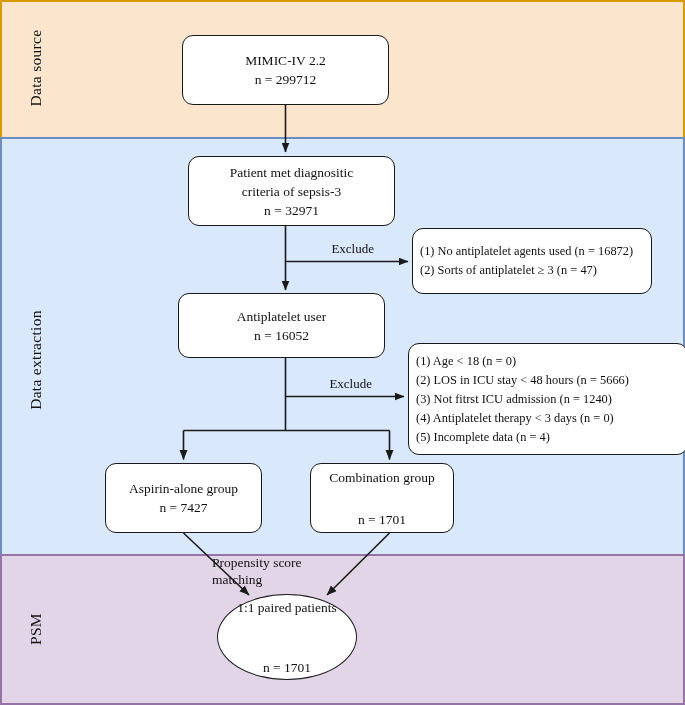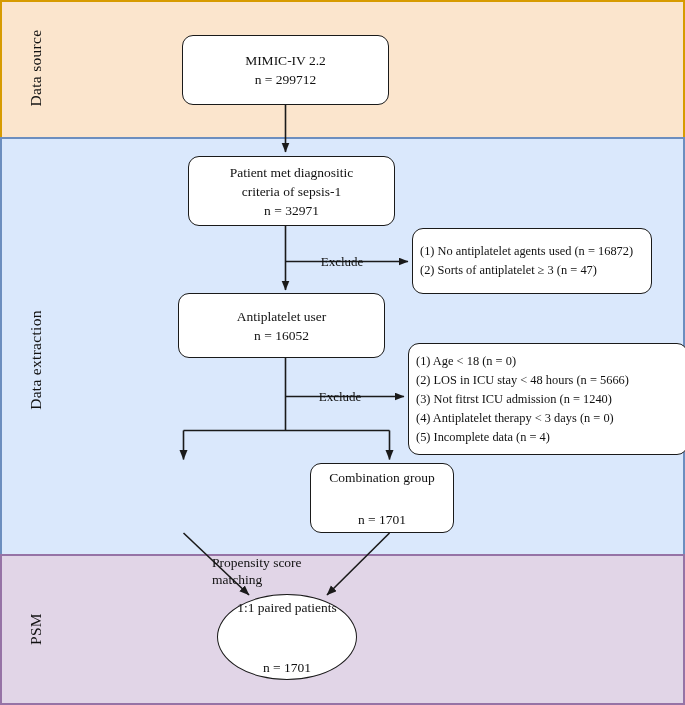--- a/index.html
+++ b/index.html
@@ -52,23 +52,22 @@
     align-items: flex-start;
     text-align: left;
     padding: 5px 3px 5px 7px;
     font-size: 12.4px; line-height: 19px;
   }
   .node.list div { white-space: nowrap; }
   .ellipse { border-radius: 50%; gap: 41px; }
   .edge-label {
     position: absolute;
     font-size: 13px;
-    text-align: center;
+    text-align: right;
     z-index: 10;
-    margin-top: 13px;
   }
   .psm-caption {
     position: absolute;
     left: 212px; top: 554px; width: 150px;
     text-align: left;
     font-size: 13.5px; line-height: 17px;
     z-index: 10;
   }
   svg.arrows {
     position: absolute; left: 0; top: 0;
@@ -110,21 +109,21 @@
     </g>
   </svg>
 
   <div class="node" style="left:182px; top:35px; width:207px; height:70px;">
     <div>MIMIC-IV 2.2</div>
     <div>n = 299712</div>
   </div>
 
   <div class="node" style="left:182px; top:156px; width:207px; height:70px;margin-left:6px;">
     <div>Patient met diagnositic</div>
-    <div>criteria of sepsis-1</div>
+    <div>criteria of sepsis-3</div>
     <div>n = 32971</div>
   </div>
 
   <div class="node list" style="left:412px; top:228px; width:240px; height:66px;">
     <div>(1) No antiplatelet agents used (n = 16872)</div>
     <div>(2) Sorts of antiplatelet ≥ 3 (n = 47)</div>
   </div>
 
   <div class="node" style="left:178px; top:293px; width:207px; height:65px;">
     <div>Antiplatelet user</div>
@@ -132,20 +131,24 @@
   </div>
 
   <div class="node list" style="left:408px; top:343px; width:280px; height:112px;">
     <div>(1) Age &lt; 18 (n = 0)</div>
     <div>(2) LOS in ICU stay &lt; 48 hours (n = 5666)</div>
     <div>(3) Not fitrst ICU admission (n = 1240)</div>
     <div>(4) Antiplatelet therapy &lt; 3 days (n = 0)</div>
     <div>(5) Incomplete data (n = 4)</div>
   </div>
 
+  <div class="node" style="left:105px; top:463px; width:157px; height:70px;">
+    <div>Aspirin-alone group</div>
+    <div>n = 7427</div>
+  </div>
 
   <div class="node" style="left:310px; top:463px; width:144px; height:70px;gap:23px;">
     <div>Combination group</div>
     <div>n = 1701</div>
   </div>
 
   <div class="node ellipse" style="left:217px; top:594px; width:140px; height:86px;">
     <div>1:1 paired patients</div>
     <div>n = 1701</div>
   </div>

